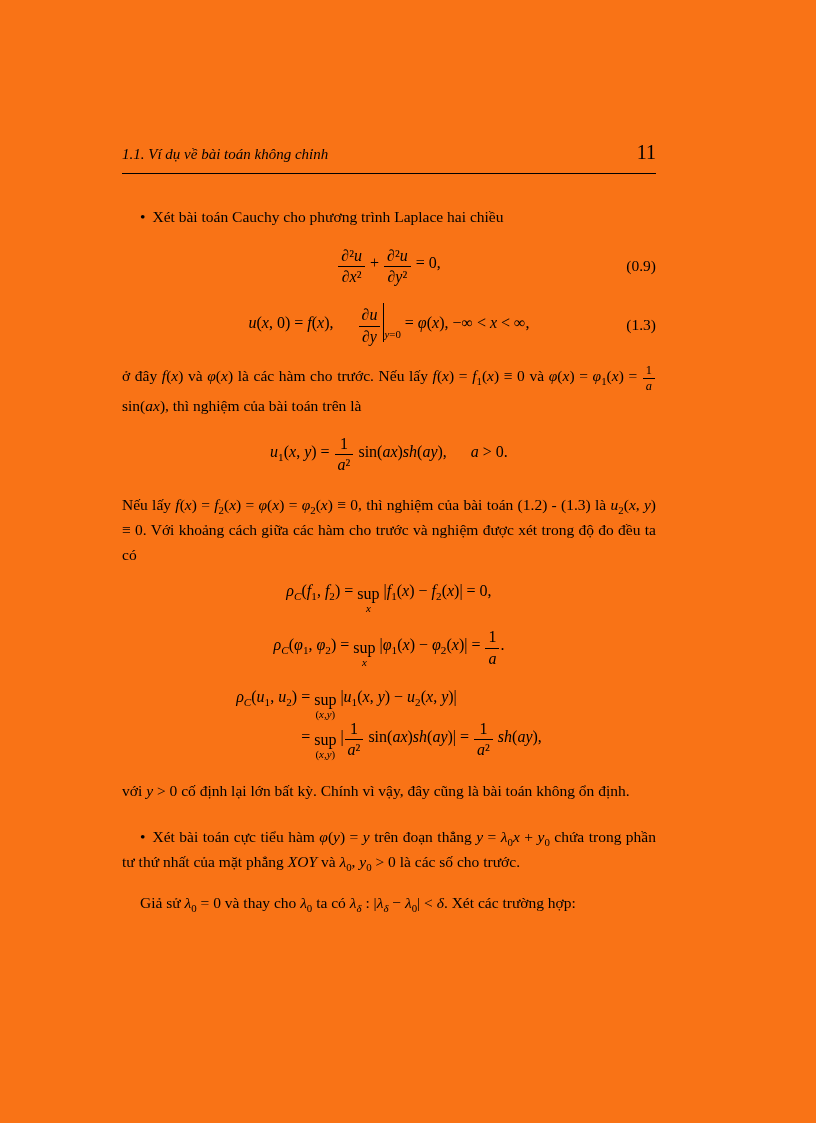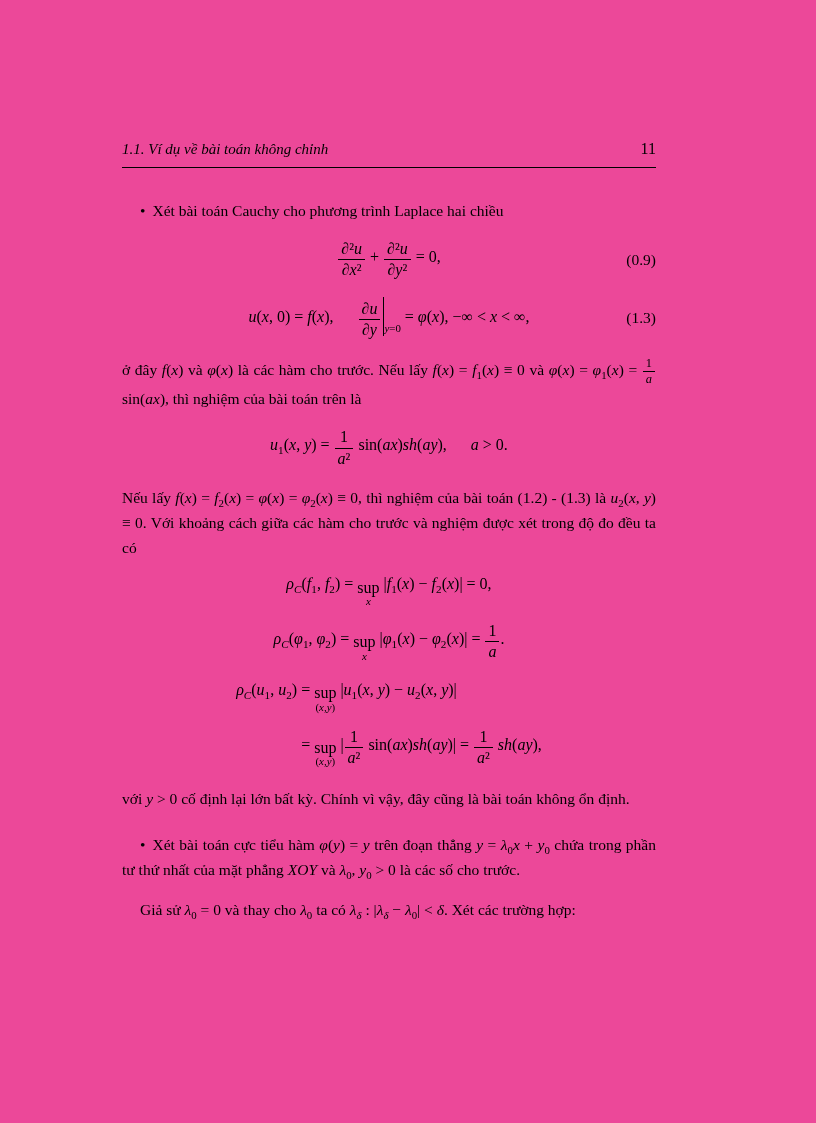--- a/index.html
+++ b/index.html
@@ -3,29 +3,29 @@
 <meta charset="utf-8">
 <style>
   * { box-sizing: border-box; }
   html, body { margin: 0; padding: 0; }
   body {
     width: 816px; height: 1123px;
     background: #ffffff; color: #000000;
     font-family: "Liberation Serif", serif;
     font-size: 15.5px; line-height: 1.62;
   }
-  .page { position: relative; width: 816px; height: 1123px; overflow: hidden; background: #ec4899; }
+  .page { position: relative; width: 816px; height: 1123px; overflow: hidden; background: #f97316; }
   .content { position: absolute; left: 122px; top: 136px; width: 534px; }
 
   .header {
     display: flex; justify-content: space-between; align-items: baseline;
     border-bottom: 1.4px solid #000; padding-bottom: 5px;
   }
   .header-title { font-style: italic; font-size: 15px; }
-  .header-page { font-size: 16px; }
+  .header-page { font-size: 20px; }
 
   .para { margin: 0; text-align: justify; }
   .indent { text-indent: 18px; margin-top: 15px; }
   .mt1 { margin-top: 30px; }
   .mt2 { margin-top: 21px; }
   .bullet { margin-right: 7px; }
 
   i { font-style: italic; }
   sub, sup { font-size: 70%; line-height: 0; }
 
@@ -51,21 +51,21 @@
   .under .usub { display: block; font-size: 68%; }
 
   
   .vbar { display: inline-block; width: 0; border-left: 1.2px solid #000; height: 2.45em; vertical-align: -0.9em; margin-left: 2px; }
   .vsub { font-size: 68%; position: relative; top: 0.95em; }
 
   
   .align {
     display: grid; grid-template-columns: max-content max-content;
     justify-content: center; align-items: baseline;
-    row-gap: 14px; font-size: 16px; margin: 18px 0; line-height: 1.3;
+    font-size: 16px; margin: 18px 0; line-height: 1.3;
   }
   .align .al { text-align: right; }
   .align .ar { text-align: left; margin-left: 4px; }
 </style>
 </head>
 <body>
 
 <div class="page">
   <div class="content">
 

